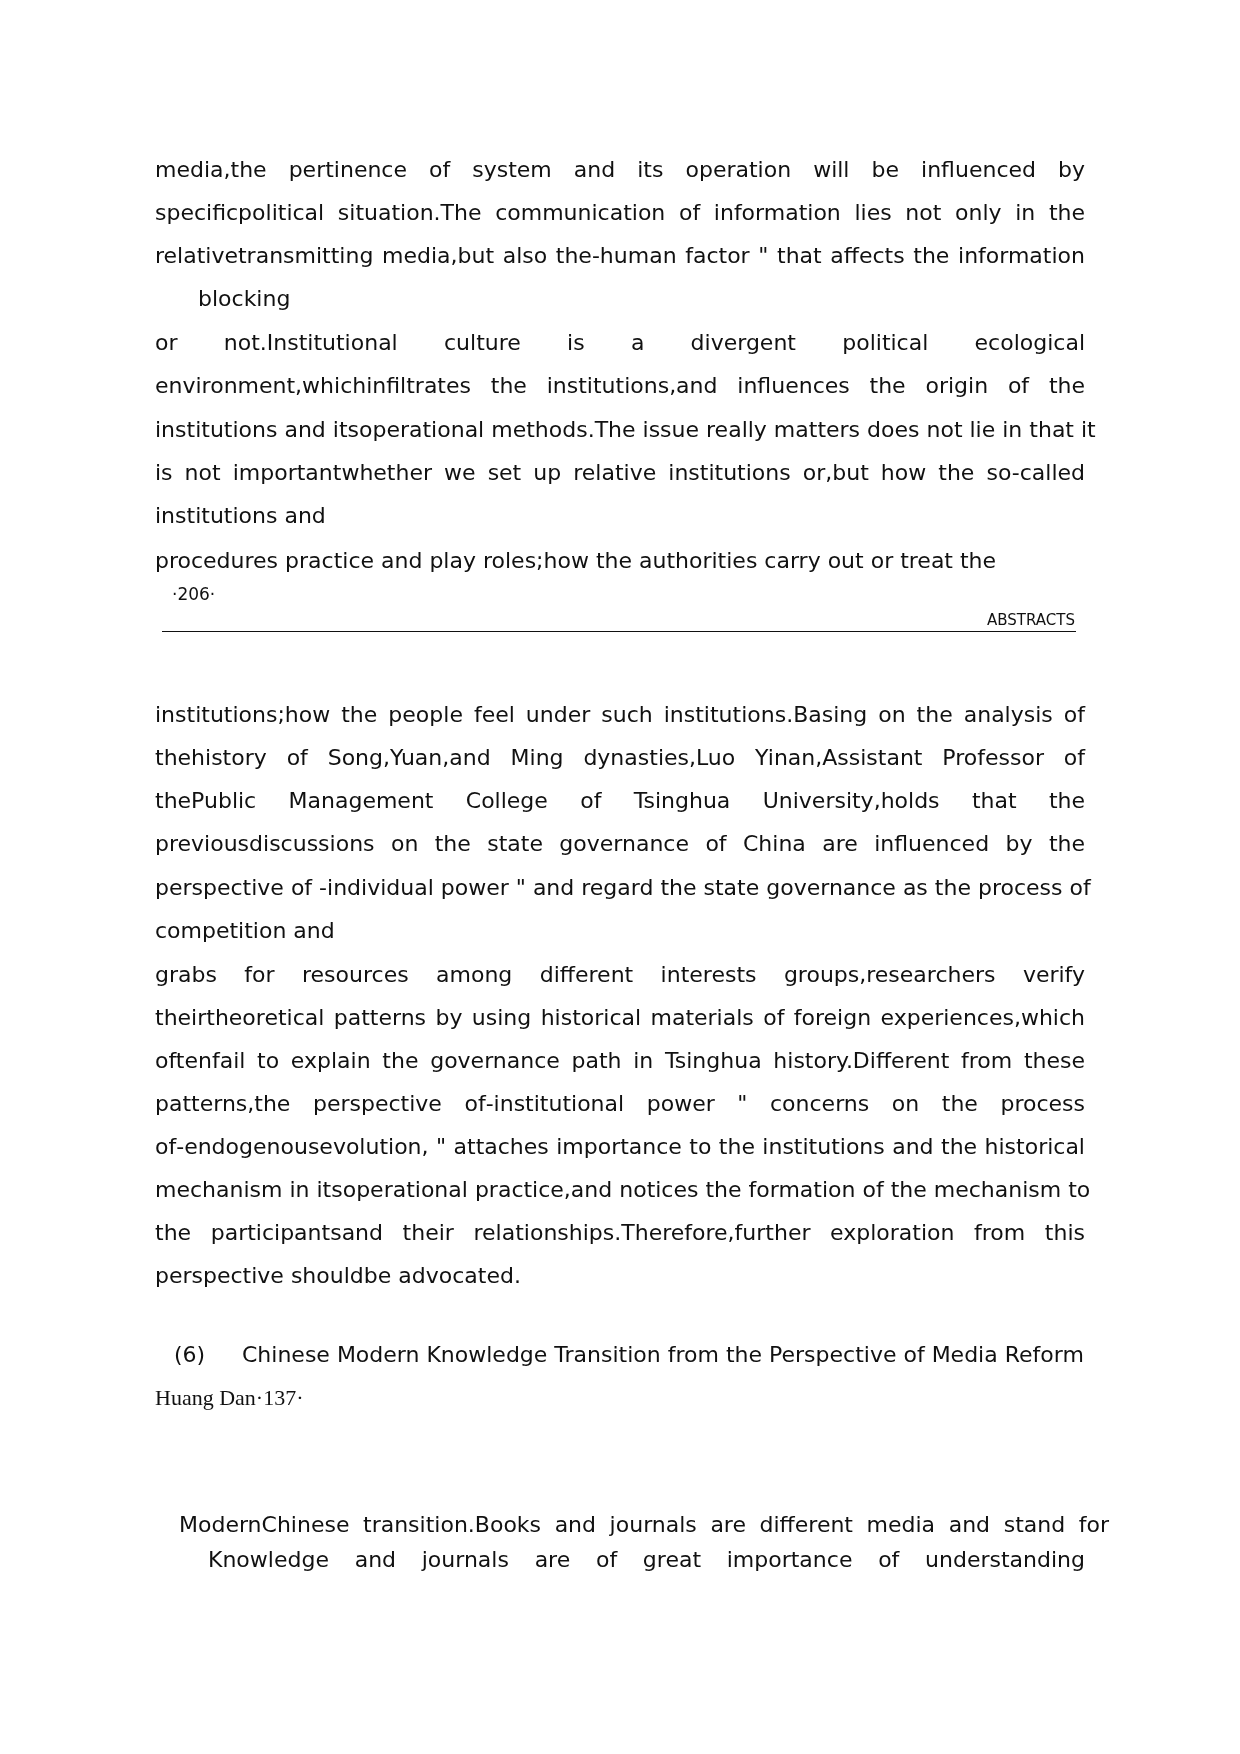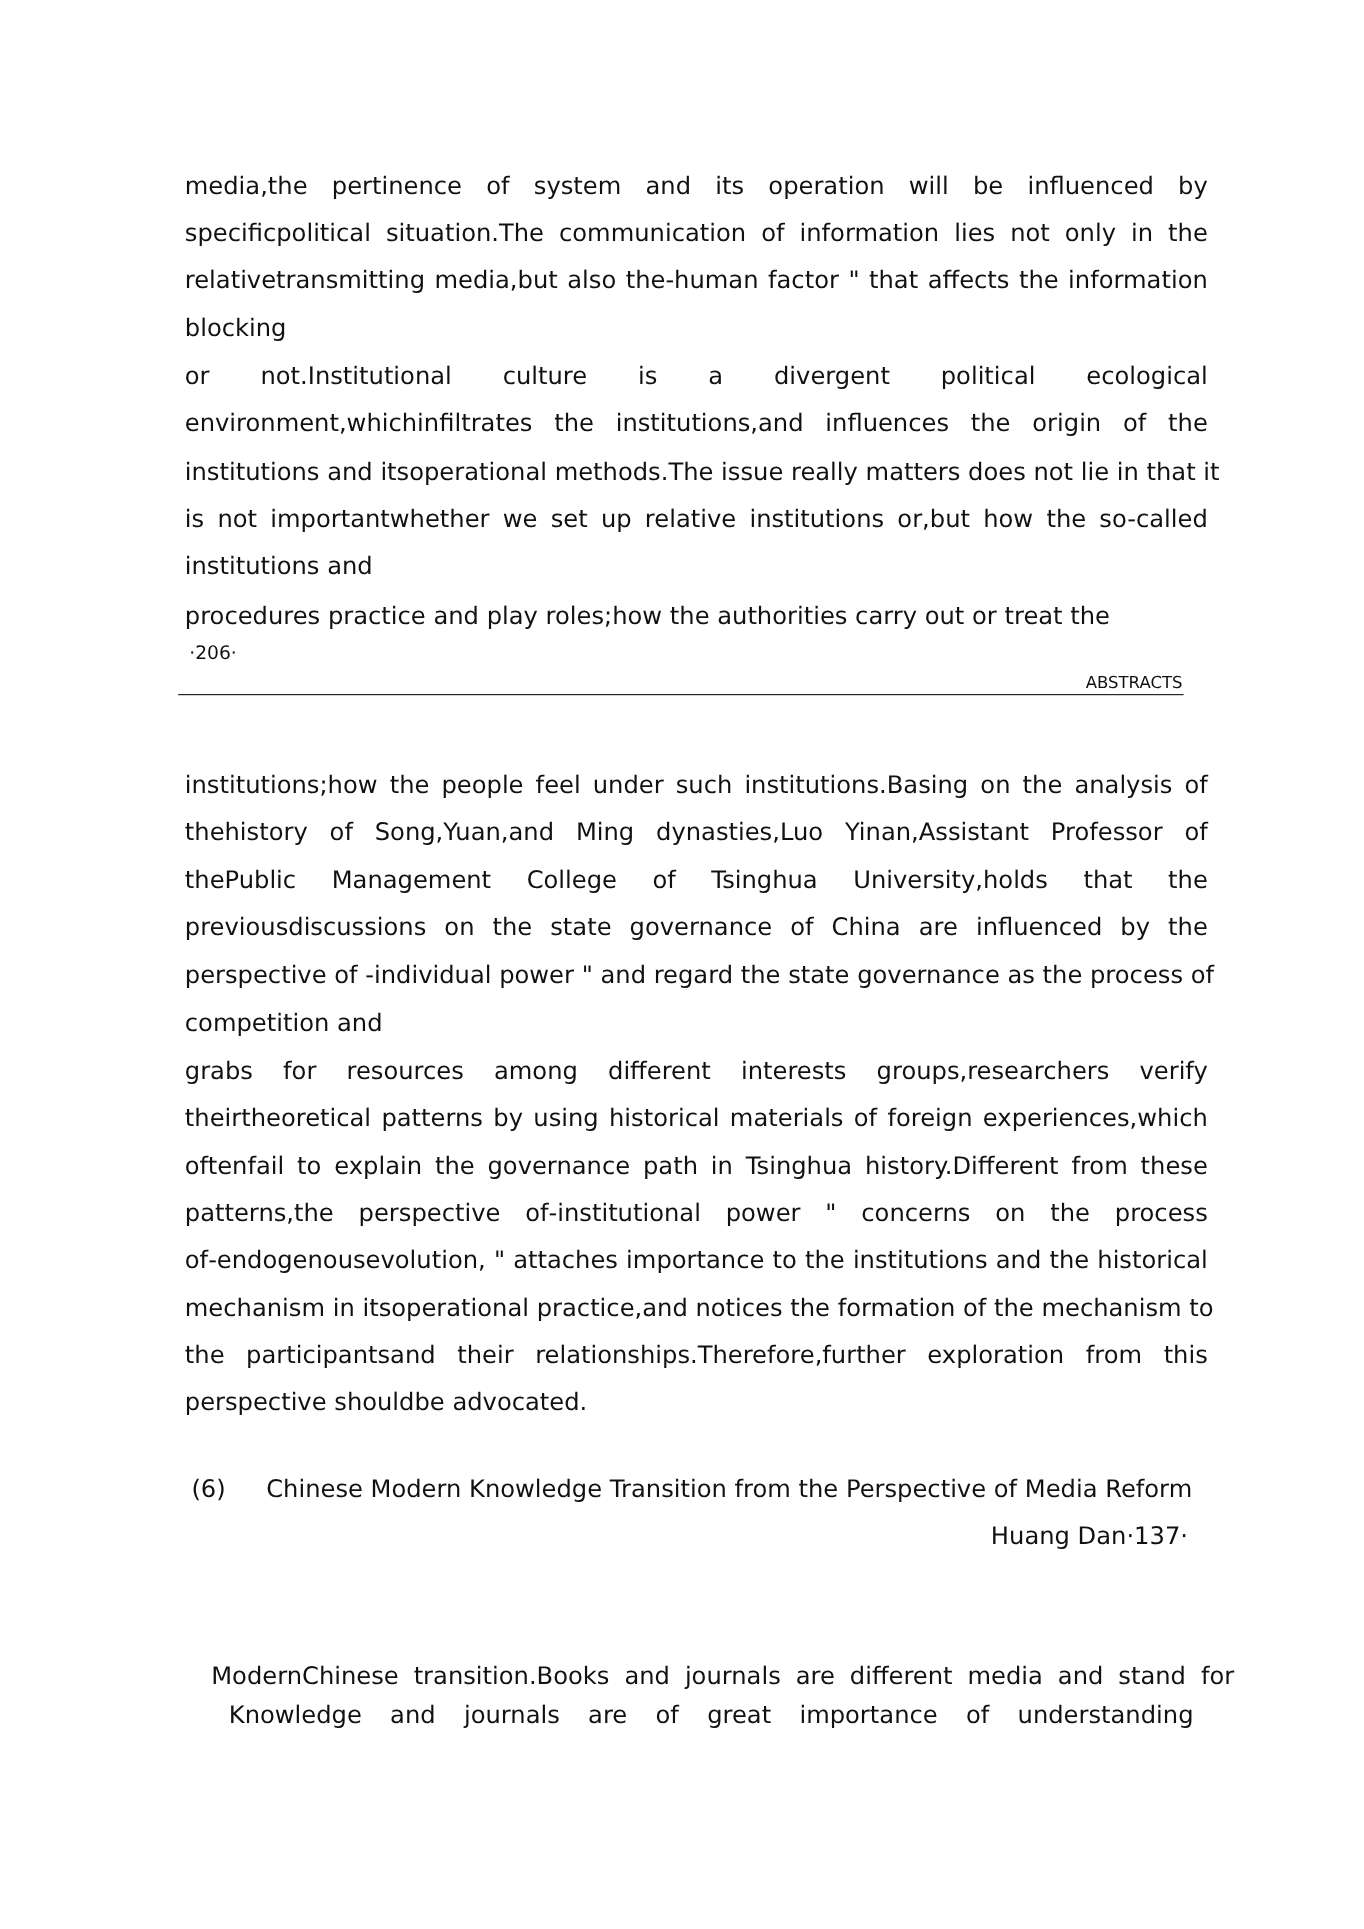--- a/index.html
+++ b/index.html
@@ -10,36 +10,36 @@
   body {
     width: 1240px;
     height: 1754px;
     position: relative;
     overflow: hidden;
     font-family: "DejaVu Sans", sans-serif;
     color: #111111;
   }
   .line {
     position: absolute;
-    left: 168px;
+    left: 155px;
     width: 930px;
     font-size: 22px;
     line-height: 30px;
     white-space: nowrap;
     letter-spacing: 0;
   }
   .justify {
     text-align: justify;
     text-align-last: justify;
   }
   .left {
     text-align: left;
   }
   .right {
-    text-align: right;
+    font-family: Liberation Serif, serif;
   }
   .pagenum {
     position: absolute;
     left: 172px;
     top: 583px;
     font-size: 17px;
     line-height: 22px;
   }
   .running-head {
     position: absolute;
@@ -56,21 +56,21 @@
     height: 0;
     border-top: 1.5px solid #111111;
   }
 </style>
 </head>
 <body>
 
 <div class="line justify" style="top:155px;"> media,the pertinence of system and its operation will be influenced by</div>
 <div class="line justify" style="top:198px;">specificpolitical situation.The communication of information lies not only in the</div>
 <div class="line justify" style="top:241px;">relativetransmitting media,but also the‐human factor " that affects the information</div>
-<div class="line left" style="top:284px;">blocking</div>
+<div class="line left" style="top:284px;margin-left:43px;">blocking</div>
 <div class="line justify" style="top:328px;">or not.Institutional culture is a divergent political ecological</div>
 <div class="line justify" style="top:371px;">environment,whichinfiltrates the institutions,and influences the origin of the</div>
 <div class="line justify" style="top:415px;">institutions and itsoperational methods.The issue really matters does not lie in that it</div>
 <div class="line justify" style="top:458px;">is not importantwhether we set up relative institutions or,but how the so-called</div>
 <div class="line left" style="top:501px;">institutions and</div>
 <div class="line left" style="top:546px;">procedures practice and play roles;how the authorities carry out or treat the</div>
 
 <div class="pagenum">·206·</div>
 <div class="running-head">ABSTRACTS</div>
 <div class="rule"></div>

